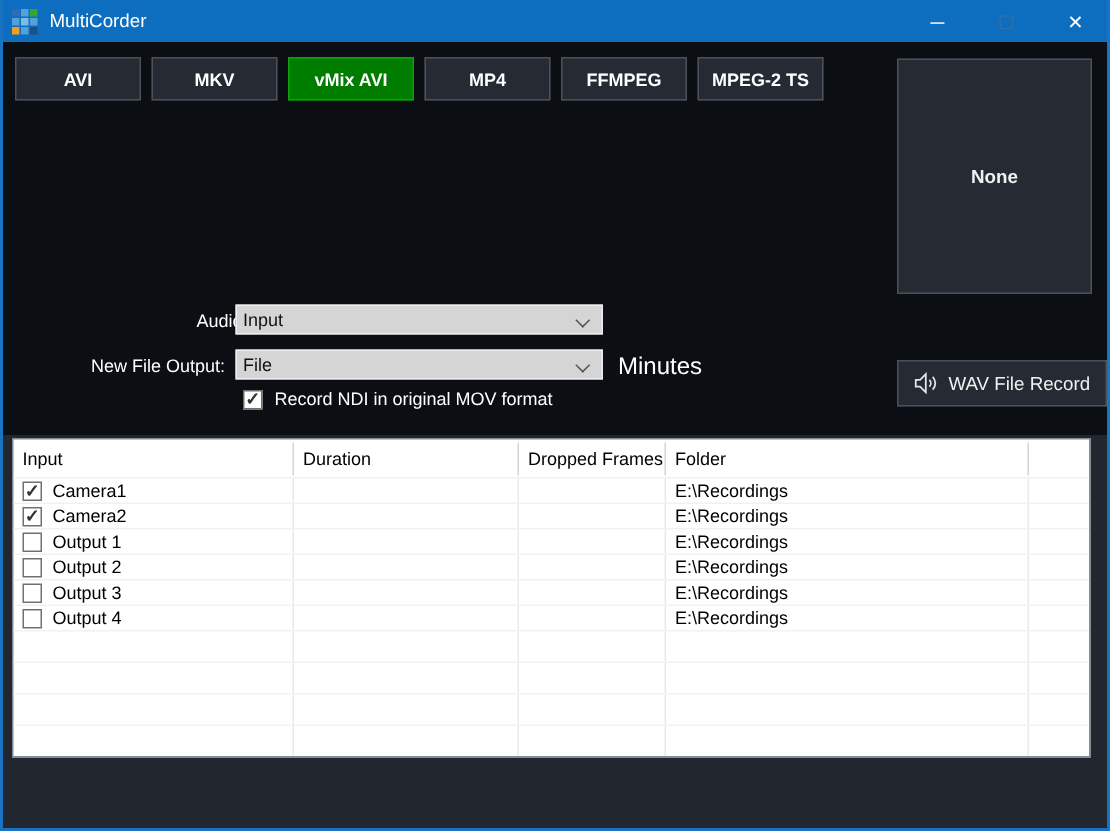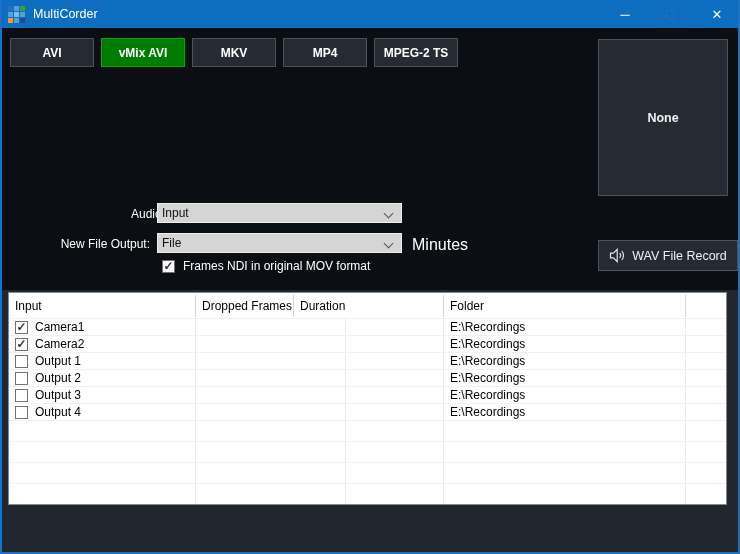--- a/index.html
+++ b/index.html
@@ -96,61 +96,62 @@
     <span class="title-text">MultiCorder</span>
     <div class="win-btns">
       <div class="win-btn">─</div>
       <div class="win-btn max">▢</div>
       <div class="win-btn">✕</div>
     </div>
   </div>
 
   <div class="tabs">
       <div class="tab">AVI</div>
+      <div class="tab">MKV</div>
       <div class="tab selected">vMix AVI</div>
-      <div class="tab">MKV</div>
       <div class="tab">MP4</div>
+      <div class="tab">FFMPEG</div>
       <div class="tab">MPEG-2 TS</div>
     </div>
 
   <div class="btn-dark start-btn">None</div>
 
   <div class="form-label" style="left:15px;top:207px">Audio:</div>
   <div class="dropdown" style="top:203px">
     <span>Input</span>
     <span class="chev"></span>
   </div>
 
   <div class="form-label" style="left:0;top:237px">New File Output:</div>
   <div class="dropdown" style="top:233px">
     <span>File</span>
     <span class="chev"></span>
   </div>
   <div class="minutes">Minutes</div>
 
   <div class="ndi-wrap">
     <span class="cb" id="ndi-cb">✓</span>
-    <span class="lbl">Frames NDI in original MOV format</span>
+    <span class="lbl">Record NDI in original MOV format</span>
   </div>
 
   <div class="btn-dark wav-btn">
     <svg class="speaker-svg" width="17" height="15" viewBox="0 0 17 15">
       <path d="M1.5 5.2 H4.4 L8.2 1.4 V13.6 L4.4 9.8 H1.5 Z" fill="none" stroke="#e4e4e4" stroke-width="1.2"></path>
       <path d="M10.6 5.2 a3.3 3.3 0 0 1 0 4.6" fill="none" stroke="#e4e4e4" stroke-width="1.2"></path>
       <path d="M12.8 3.2 a6.2 6.2 0 0 1 0 8.6" fill="none" stroke="#e4e4e4" stroke-width="1.2"></path>
     </svg>
     <span>WAV File Record</span>
   </div>
 
   <div class="panel">
     <div class="tbl">
       <div class="thead">
         <div class="cell c1">Input</div>
+        <div class="cell c2">Duration</div>
         <div class="cell c3">Dropped Frames</div>
-        <div class="cell c2">Duration</div>
         <div class="cell c4">Folder</div>
         <div class="cell c5"></div>
       </div>
       <div id="tbody">
           <div class="trow">
             <div class="cell c1">
               <span class="cb">✓</span>
               <span>Camera1</span>
             </div>
             <div class="cell c2"></div>

